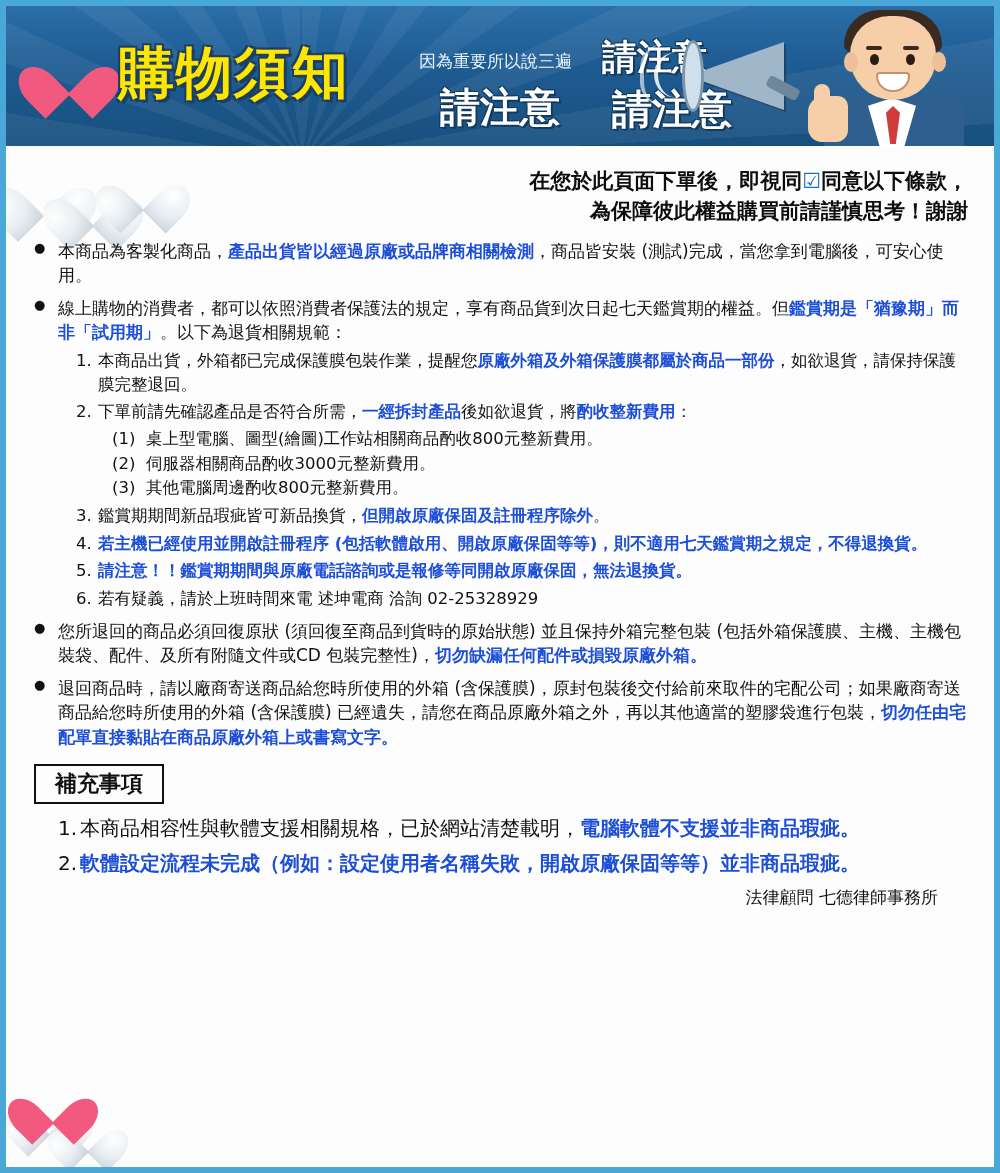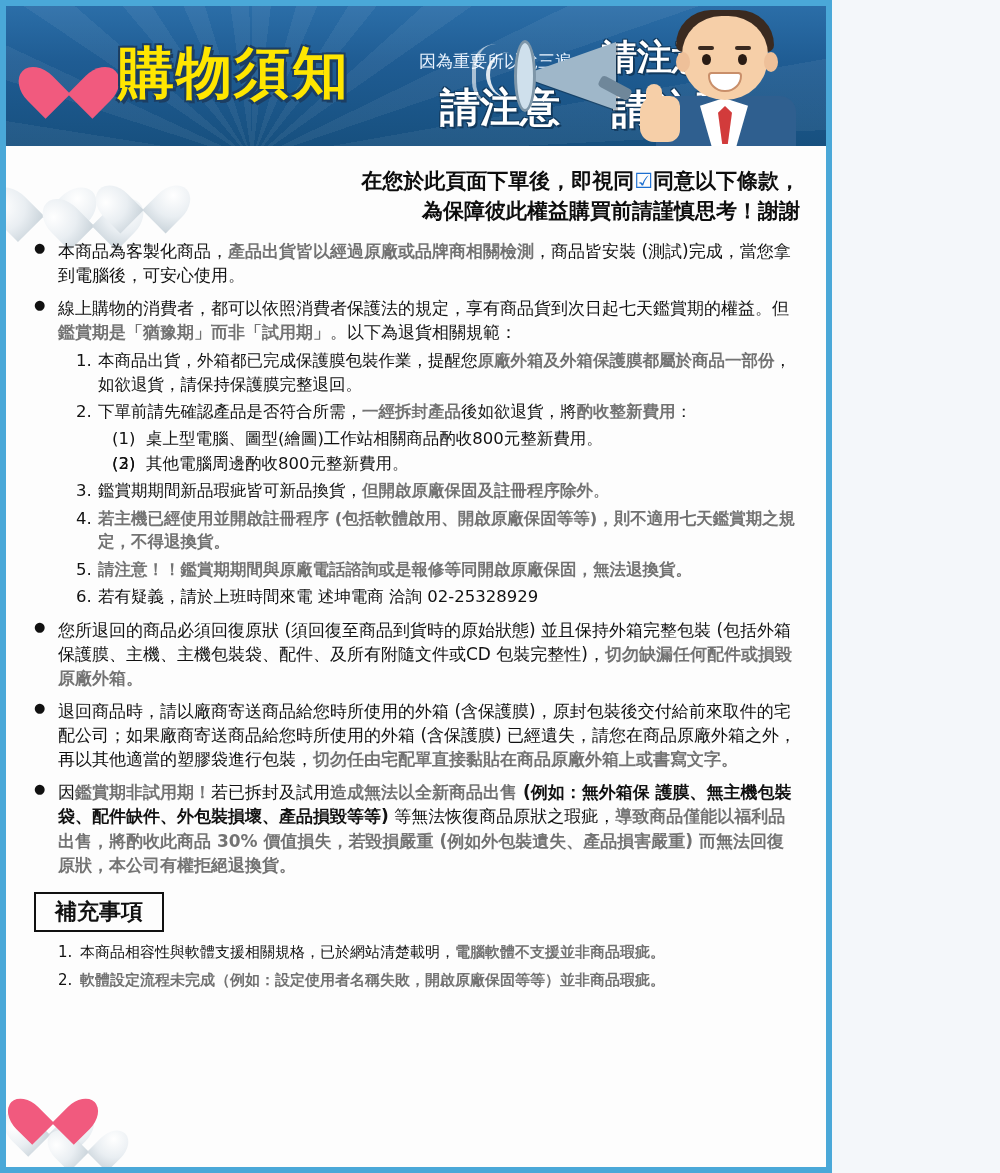--- a/index.html
+++ b/index.html
@@ -4,21 +4,21 @@
 <style>
   * { box-sizing: border-box; }
   html, body {
     margin: 0; padding: 0;
     width: 1000px; height: 1173px;
     font-family: "Liberation Sans", sans-serif;
     background: #f4f7fa;
   }
   #page {
     position: relative;
-    width: 832px; height: 1173px;
+    width: 1000px; height: 1173px;
     overflow: hidden;
     background: #fdfdfd;
     border: 6px solid #4aa8d8;
   }
 
   
   .banner {
     position: relative;
     height: 140px;
     background: linear-gradient(180deg, #2b6ea8 0%, #1f5c93 40%, #17507f 100%);
@@ -226,34 +226,34 @@
     content: counter(sub) ".";
     position: absolute; left: 0; top: 0;
   }
   ul.paren {
     list-style: none; margin: 3px 0 3px 0; padding-left: 14px;
     font-size: 16.5px; line-height: 1.45;
   }
   ul.paren > li { position: relative; padding-left: 34px; margin-bottom: 1px; }
   ul.paren > li .pn { position: absolute; left: 0; top: 0; }
 
-  .red { color: #737373; font-weight: bold; }
+  .red { color: #1d4ed8; font-weight: bold; }
   .bold { font-weight: bold; }
 
   .note-box {
     display: inline-block;
     border: 2px solid #111;
     padding: 3px 19px;
     font-size: 22px; font-weight: bold;
     margin: 6px 0 6px 2px;
   }
   ol.extra {
     list-style: none; counter-reset: ex;
     margin: 4px 0 0 0; padding-left: 26px;
-    font-size: 15px; line-height: 1.45;
+    font-size: 20px; line-height: 1.45;
   }
   ol.extra > li {
     counter-increment: ex;
     position: relative; padding-left: 22px; margin-bottom: 6px;
   }
   ol.extra > li::before {
     content: counter(ex) ".";
     position: absolute; left: 0; top: 0;
   }
   .signature {
@@ -332,21 +332,21 @@
         <ol class="sub">
           <li>
             <span>本商品出貨，外箱都已完成保護膜包裝作業，提醒您</span><span class="red">原廠外箱及外箱保護膜都屬於商品一部份</span><span>，如欲退貨，請保持保護膜完整退回。</span>
           </li>
 
           <li>
             <span>下單前請先確認產品是否符合所需，</span><span class="red">一經拆封產品</span><span>後如欲退貨，將</span><span class="red">酌收整新費用</span><span>：</span>
 
             <ul class="paren">
               <li><span class="pn">(1)</span><span>桌上型電腦、圖型(繪圖)工作站相關商品酌收800元整新費用。</span></li>
-              <li><span class="pn">(2)</span></li>
+              <li><span class="pn">(2)</span><span>伺服器相關商品酌收3000元整新費用。</span></li>
               <li><span class="pn">(3)</span><span>其他電腦周邊酌收800元整新費用。</span></li>
             </ul>
           </li>
 
           <li>
             <span>鑑賞期期間新品瑕疵皆可新品換貨，</span><span class="red">但開啟原廠保固及註冊程序除外</span><span>。</span>
           </li>
 
           <li>
             <span class="red">若主機已經使用並開啟註冊程序 (包括軟體啟用、開啟原廠保固等等)，則不適用七天鑑賞期之規定，不得退換貨。</span>
@@ -363,30 +363,28 @@
       </li>
 
       <li class="bullet">
         <span>您所退回的商品必須回復原狀 (須回復至商品到貨時的原始狀態) 並且保持外箱完整包裝 (包括外箱保護膜、主機、主機包裝袋、配件、及所有附隨文件或CD 包裝完整性)，</span><span class="red">切勿缺漏任何配件或損毀原廠外箱。</span>
       </li>
 
       <li class="bullet">
         <span>退回商品時，請以廠商寄送商品給您時所使用的外箱 (含保護膜)，原封包裝後交付給前來取件的宅配公司；如果廠商寄送商品給您時所使用的外箱 (含保護膜) 已經遺失，請您在商品原廠外箱之外，再以其他適當的塑膠袋進行包裝，</span><span class="red">切勿任由宅配單直接黏貼在商品原廠外箱上或書寫文字。</span>
       </li>
 
-      <li class="bullet">
-        <span>因</span><span class="red">鑑賞期非試用期！</span><span>若已拆封及試用</span><span class="red">造成無法以全新商品出售</span><span class="bold"> (例如：無外箱保 護膜、無主機包裝袋、配件缺件、外包裝損壞、產品損毀等等)</span><span> 等無法恢復商品原狀之瑕疵，</span><span class="red">導致商品僅能以福利品出售，將酌收此商品 30% 價值損失，若毀損嚴重 (例如外包裝遺失、產品損害嚴重) 而無法回復原狀，本公司有權拒絕退換貨。</span>
-      </li>
     </ul>
 
     <div class="note-box">補充事項</div>
 
     <ol class="extra">
       <li>
         <span>本商品相容性與軟體支援相關規格，已於網站清楚載明，</span><span class="red">電腦軟體不支援並非商品瑕疵。</span>
       </li>
       <li>
         <span class="red">軟體設定流程未完成（例如：設定使用者名稱失敗，開啟原廠保固等等）並非商品瑕疵。</span>
       </li>
     </ol>
 
+    <div class="signature">法律顧問 七德律師事務所</div>
   </div>
 </div>
 
 </body></html>

